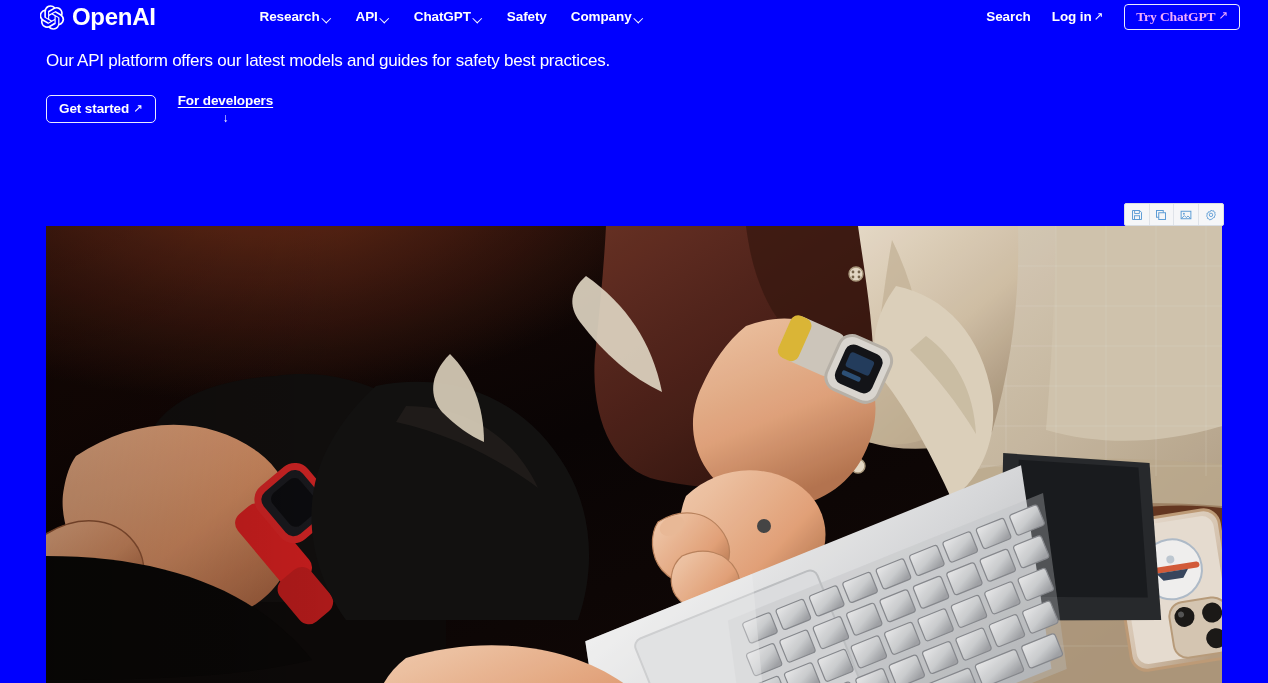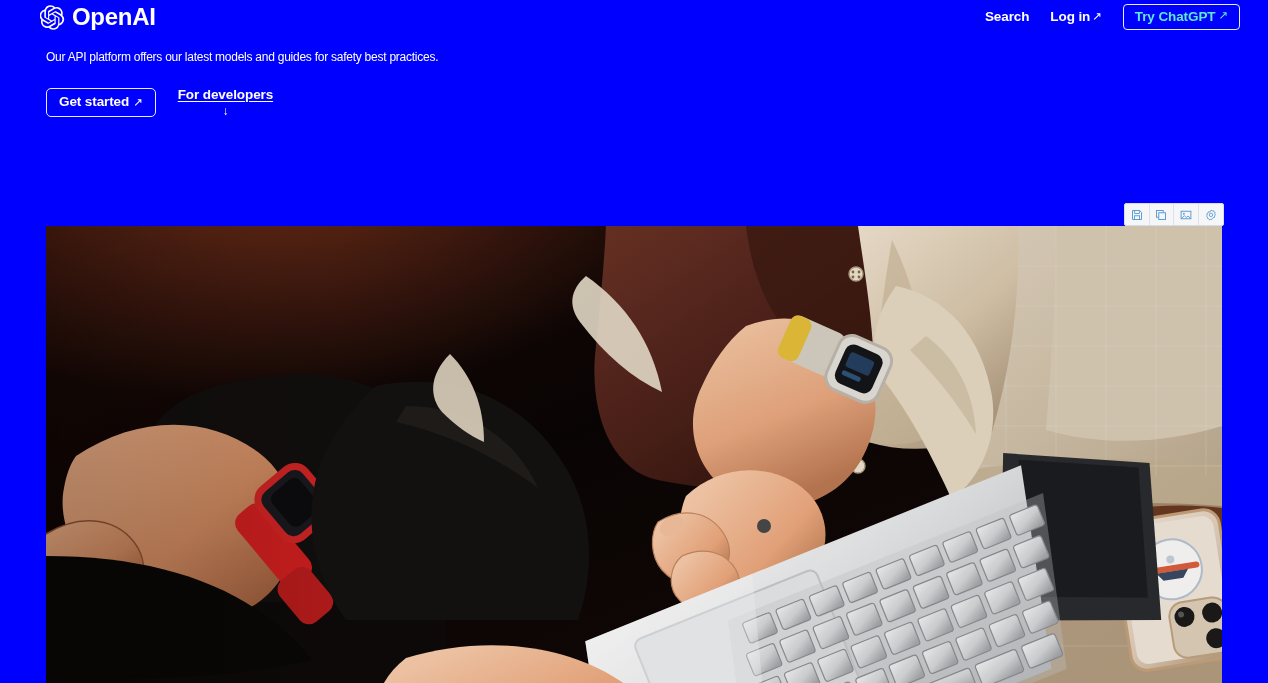--- a/index.html
+++ b/index.html
@@ -111,24 +111,24 @@
     border-radius: 4px;
     padding: 5px 11px 6px 11px;
     font-size: 13.5px;
     font-weight: 600;
     letter-spacing: -0.1px;
     cursor: pointer;
     display: flex;
     align-items: center;
     gap: 3px;
     background: transparent;
-    color: #5eead4;
+    color: #f0abfc;
     white-space: nowrap;
     line-height: 1;
-    font-family: Liberation Sans, sans-serif;
+    font-family: Liberation Serif, serif;
   }
 
   
   .hero {
     position: absolute;
     top: 34px; left: 0;
     width: 1268px;
     height: 192px;
     display: flex;
     padding: 0 40px 0 46px;
@@ -143,21 +143,21 @@
     white-space: pre-line;
   }
 
   .hero-right {
     flex: 1;
     padding-top: 16px;
     padding-left: 0px;
     max-width: 580px;
   }
   .hero-desc {
-    font-size: 12px;
+    font-size: 17px;
     font-weight: 400;
     line-height: 1.32;
     letter-spacing: -0.25px;
     max-width: 566px;
   }
   .hero-actions {
     margin-top: 22px;
     display: flex;
     align-items: center;
     gap: 22px;
@@ -240,20 +240,41 @@
 
   <div class="brand">
     <span>
       <svg class="brand-logo" viewBox="0 0 24 24" fill="none" aria-hidden="true">
         <path d="M21.55 9.82a5.9 5.9 0 0 0-.51-4.84 5.97 5.97 0 0 0-6.42-2.86A5.93 5.93 0 0 0 10.15.14a5.97 5.97 0 0 0-5.7 4.13 5.9 5.9 0 0 0-3.95 2.86 5.97 5.97 0 0 0 .74 7A5.9 5.9 0 0 0 1.75 19a5.97 5.97 0 0 0 6.42 2.86 5.9 5.9 0 0 0 4.47 1.99 5.97 5.97 0 0 0 5.7-4.14 5.9 5.9 0 0 0 3.95-2.86 5.97 5.97 0 0 0-.74-7.03Zm-8.9 12.44a4.43 4.43 0 0 1-2.84-1.03l.14-.08 4.72-2.72a.77.77 0 0 0 .39-.67v-6.65l2 1.15a.07.07 0 0 1 .4.06v5.5a4.45 4.45 0 0 1-4.45 4.44ZM3.08 18.19a4.42 4.42 0 0 1-.53-2.98l.14.09 4.72 2.72a.77.77 0 0 0 .78 0l5.76-3.32v2.3a.07.07 0 0 1-.3.06l-4.77 2.76a4.45 4.45 0 0 1-6.07-1.63ZM1.83 7.93a4.42 4.42 0 0 1 2.32-1.95v5.6a.74.74 0 0 0 .38.66l5.74 3.31-2 1.15a.07.07 0 0 1-.07 0L3.43 13.9A4.45 4.45 0 0 1 1.83 7.9Zm16.4 3.81-5.76-3.34 2-1.15a.07.07 0 0 1 .06 0l4.78 2.76a4.44 4.44 0 0 1-.68 8.01v-5.6a.78.78 0 0 0-.4-.68Zm1.98-3-.14-.08-4.71-2.75a.77.77 0 0 0-.78 0L8.82 9.24v-2.3a.07.07 0 0 1 .03-.06l4.77-2.75a4.45 4.45 0 0 1 6.6 4.6ZM7.73 12.85l-2-1.15a.07.07 0 0 1-.04-.05v-5.5a4.45 4.45 0 0 1 7.3-3.42l-.14.08L8.13 5.53a.77.77 0 0 0-.39.67l-.01 6.64Zm1.09-2.34 2.56-1.48 2.57 1.48v2.96l-2.56 1.48-2.57-1.48v-2.96Z" fill="#ffffff"></path>
       </svg>
     </span>
     <span class="brand-name">OpenAI</span>
   </div>
 
+  <div class="nav-primary">
+    <div class="nav-item">
+      <span>Research</span>
+      <span class="chev"></span>
+    </div>
+    <div class="nav-item">
+      <span>API</span>
+      <span class="chev"></span>
+    </div>
+    <div class="nav-item">
+      <span>ChatGPT</span>
+      <span class="chev"></span>
+    </div>
+    <div class="nav-item">
+      <span>Safety</span>
+    </div>
+    <div class="nav-item">
+      <span>Company</span>
+      <span class="chev"></span>
+    </div>
+  </div>
 
   <div class="nav-right">
     <div class="nav-link">
       <span>Search</span>
     </div>
     <div class="nav-link">
       <span>Log in</span>
       <span class="arrow-ne">↗</span>
     </div>
     <button class="btn-try">

